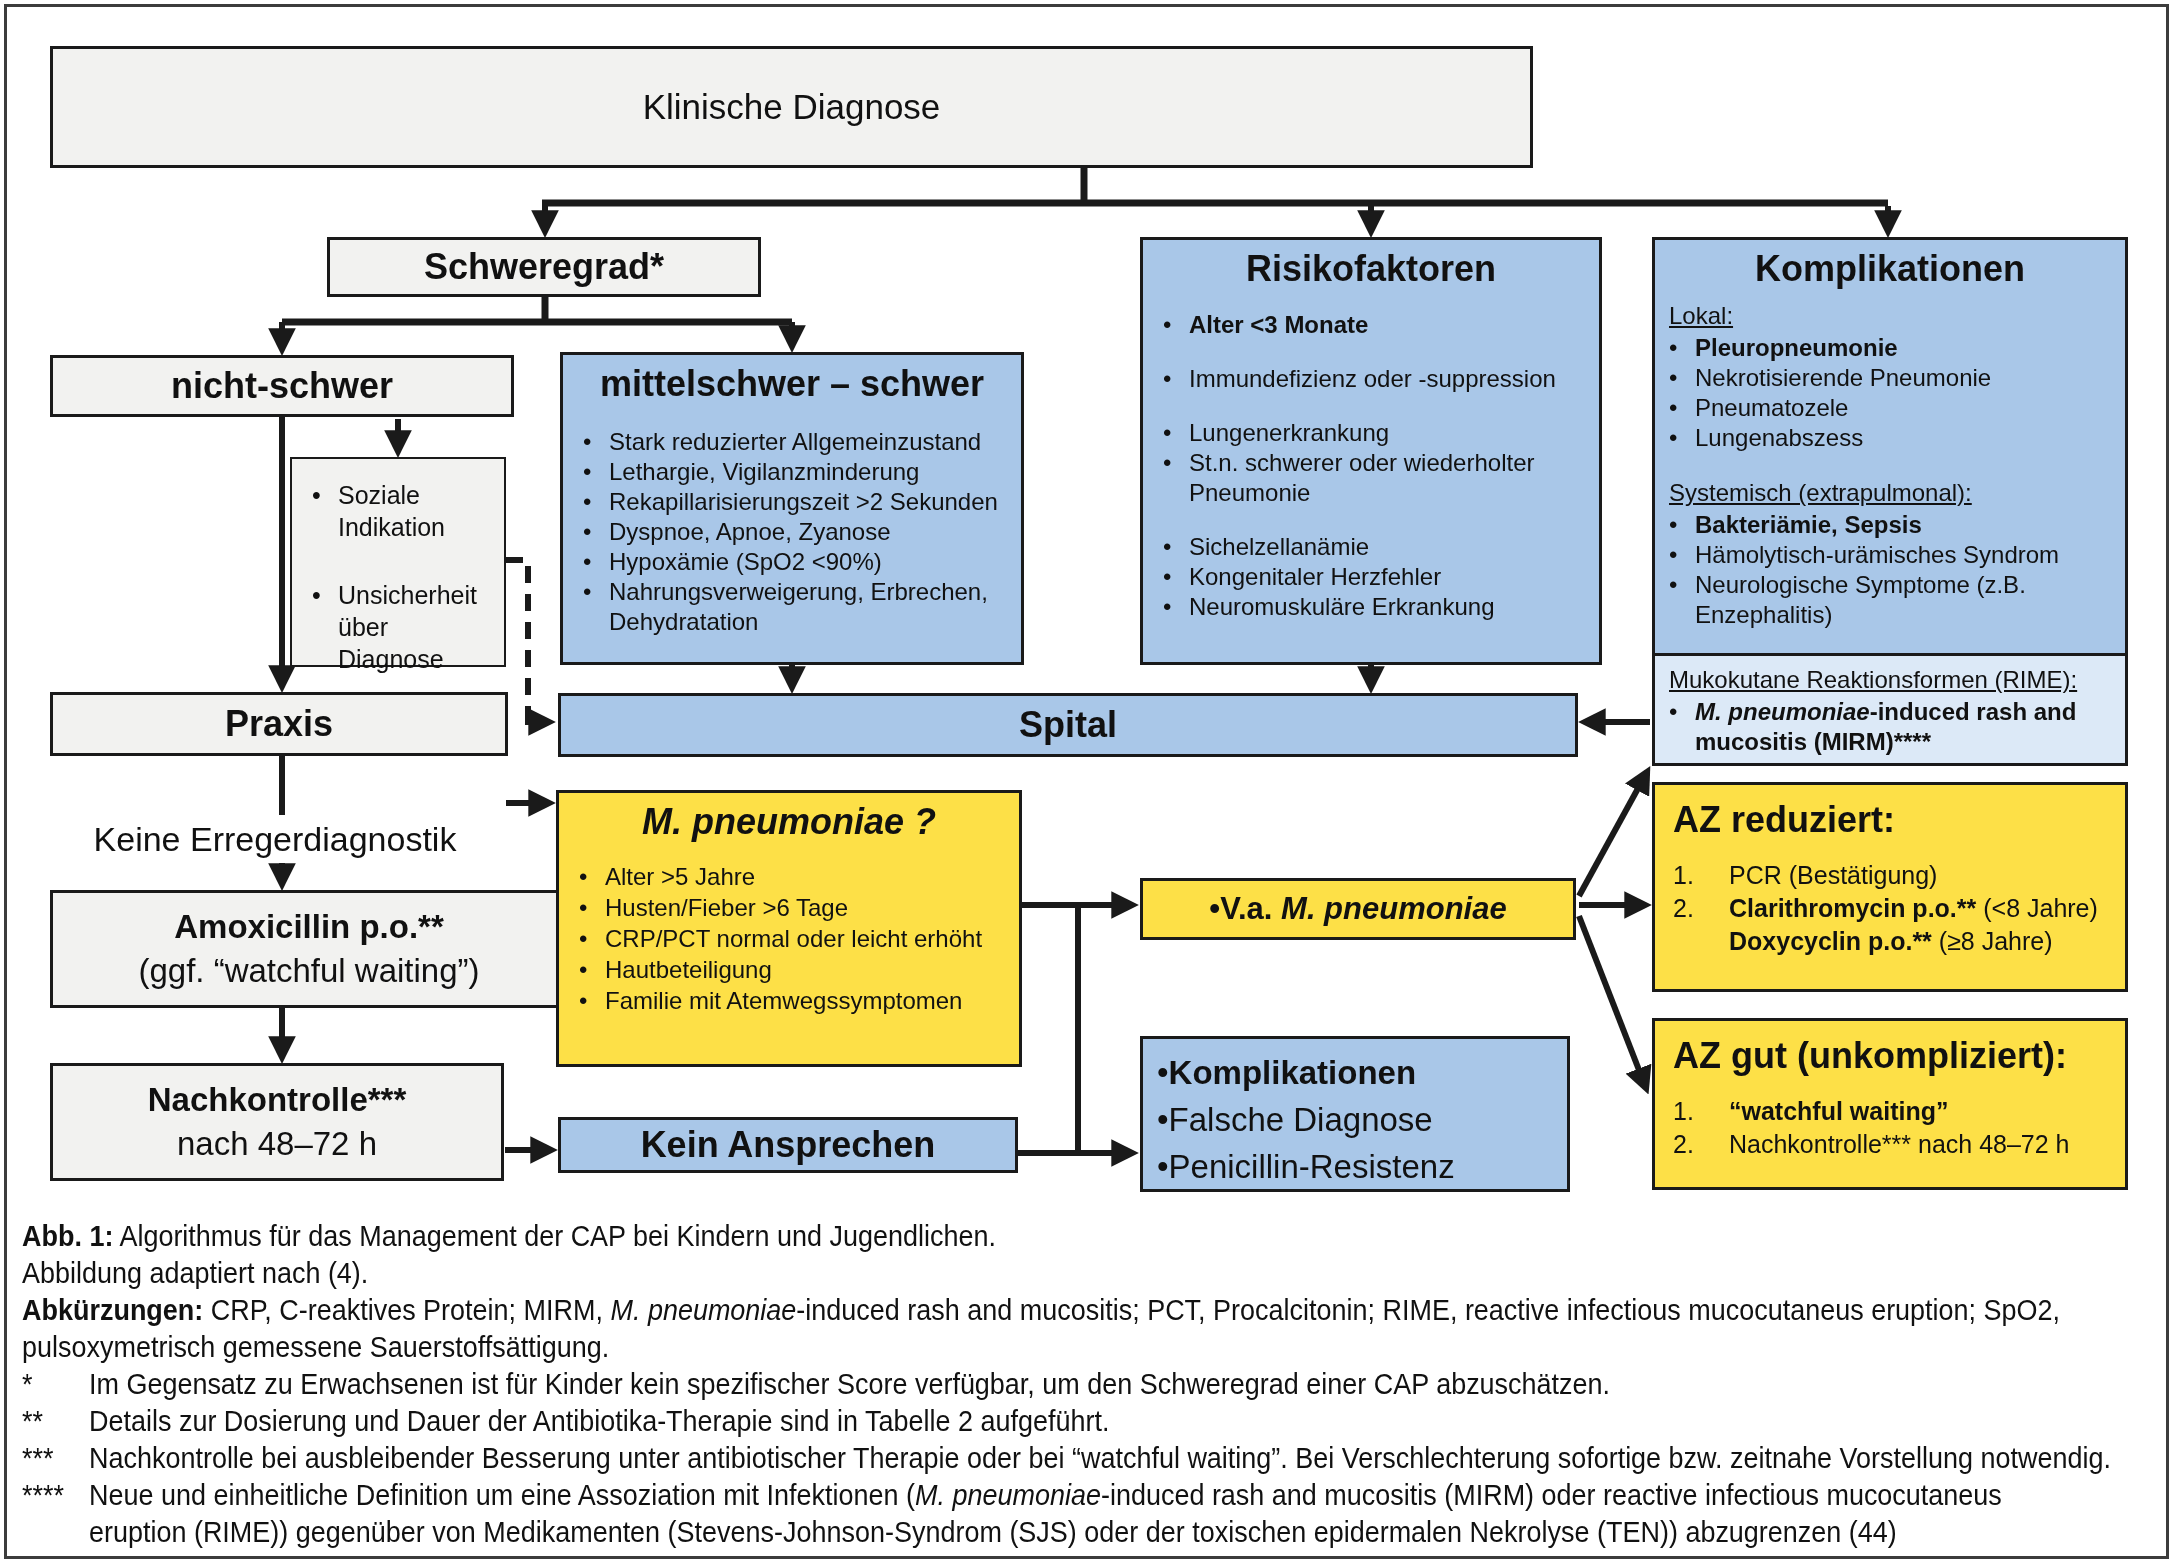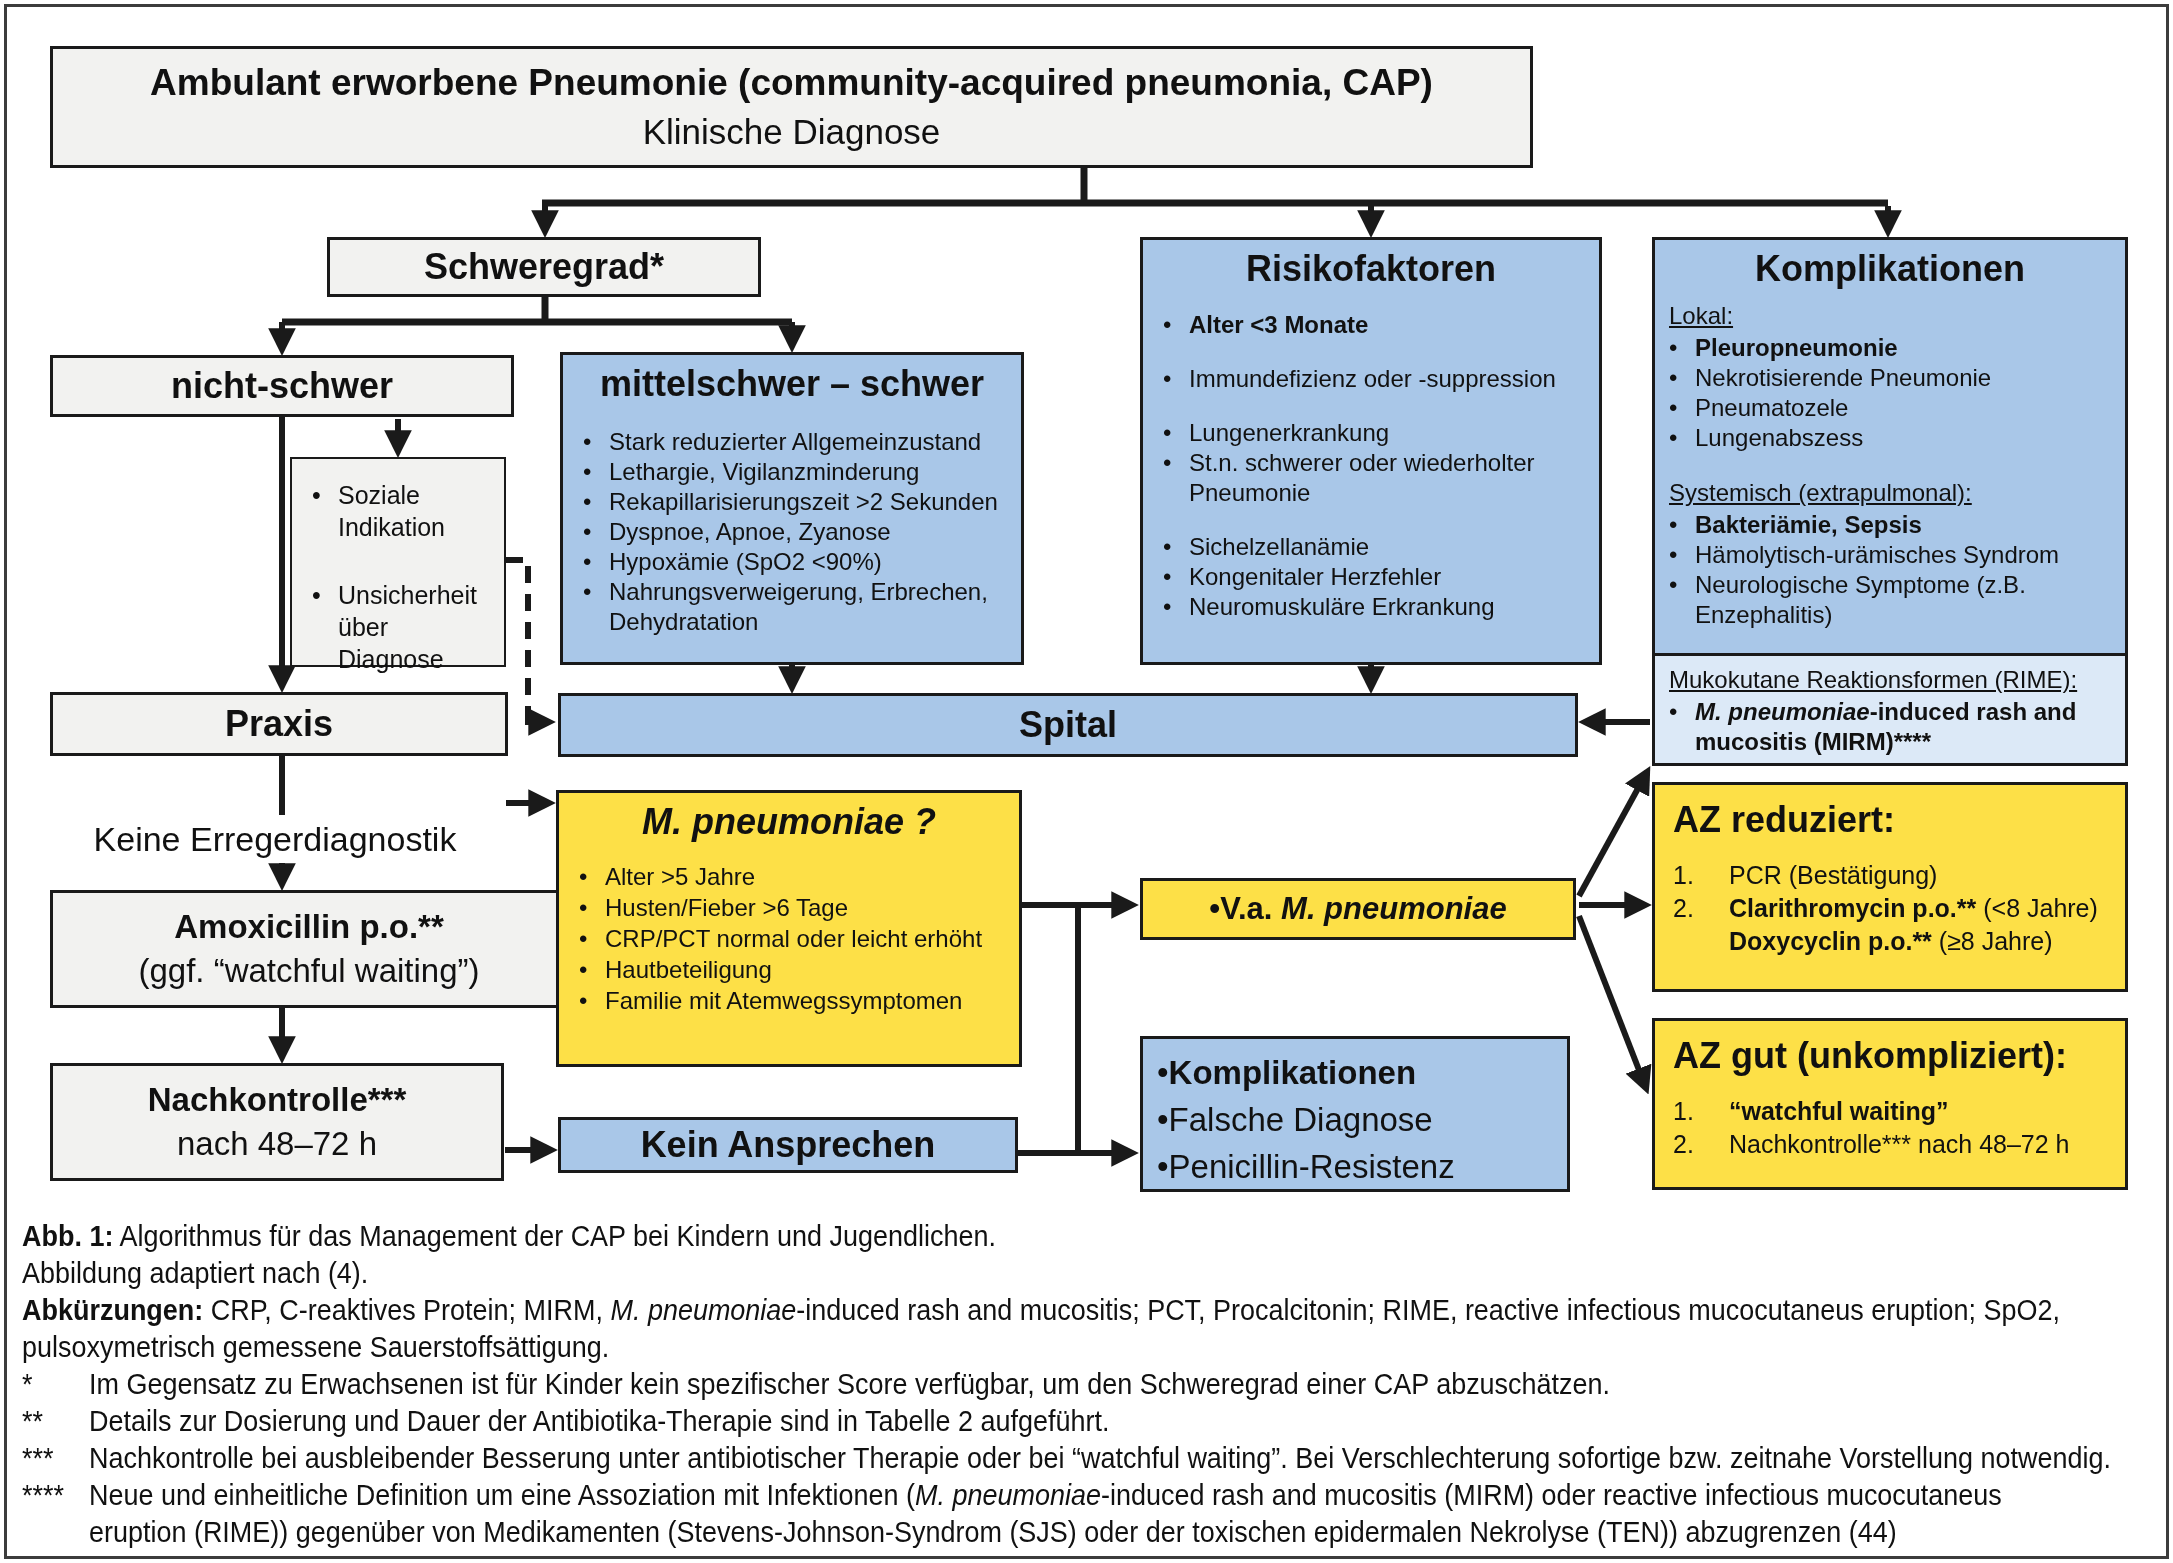--- a/index.html
+++ b/index.html
@@ -100,21 +100,20 @@
       <path class="arr" d="M1579 896 L1647 772" marker-end="url(#ah)"></path>
       <path class="arr" d="M1579 916 L1646 1088" marker-end="url(#ah)"></path>
     </g>
     <g>
       <path class="arr dash" d="M398 419 V451" marker-end="url(#ah)"></path>
       <path class="arr dash" d="M506 560 H528 V722 H549" marker-end="url(#ah)"></path>
     </g>
   </svg>
 
   <div class="box bg-gray" id="title-box" style="left:50px;top:46px;width:1483px;height:122px">
-    <div class="l1">Ambulant erworbene Pneumonie (community-acquired pneumonia, CAP)</div>
     <div class="l2">Klinische Diagnose</div>
   </div>
 
   <div class="box bg-gray center-label" style="left:327px;top:237px;width:434px;height:60px">
     <span>Schweregrad*</span>
   </div>
 
   <div class="box bg-gray center-label" style="left:50px;top:355px;width:464px;height:62px">
     <span>nicht-schwer</span>
   </div>

